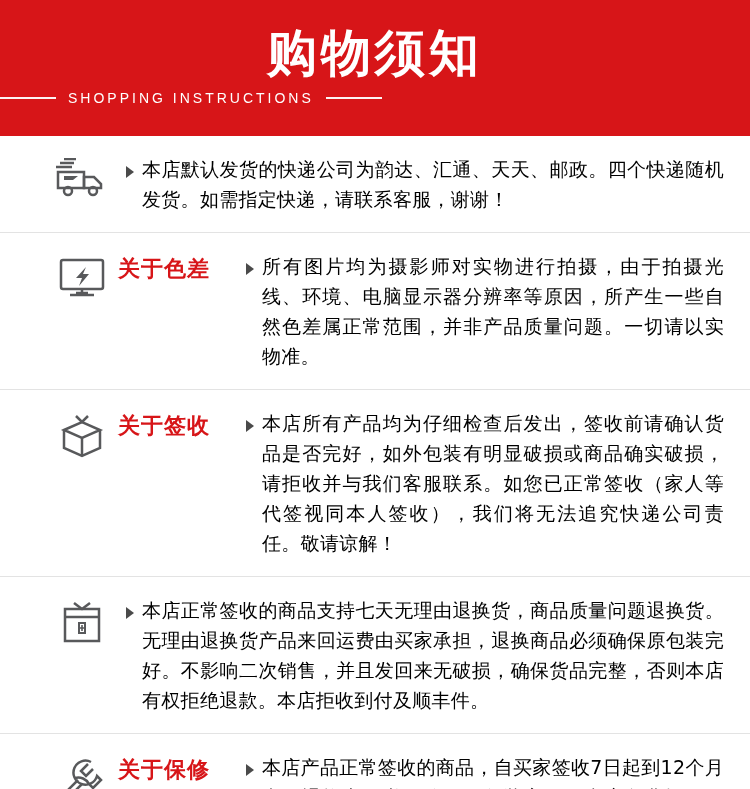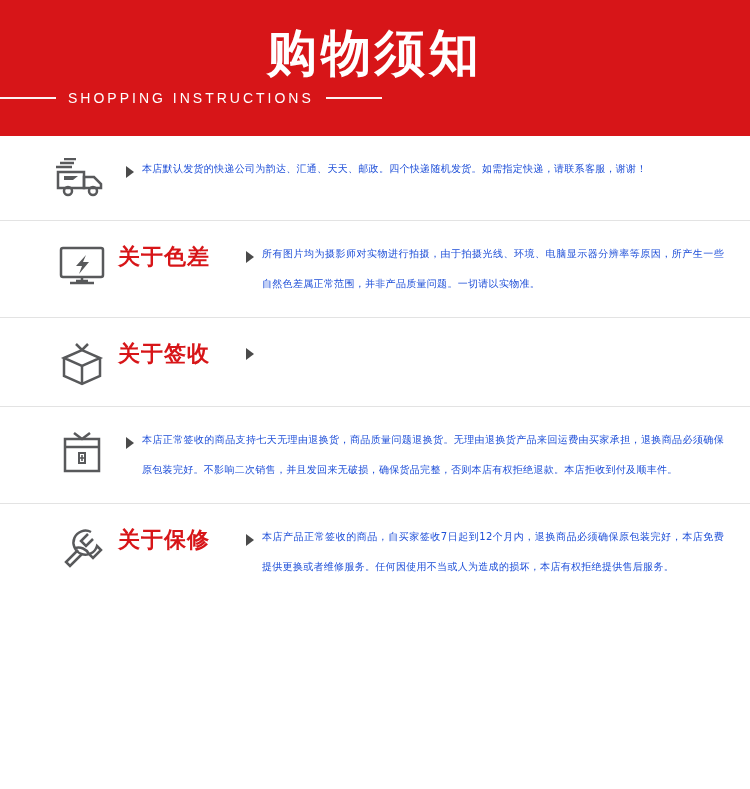--- a/index.html
+++ b/index.html
@@ -102,22 +102,22 @@
   }
   .arrow {
     width: 0;
     height: 0;
     border-top: 6px solid transparent;
     border-bottom: 6px solid transparent;
     border-left: 8px solid #4a4a4a;
   }
   .text-cell {
     flex: 1 1 auto;
-    color: #1d4ed8;
-    font-size: 10px;
+    color: #000000;
+    font-size: 19px;
     line-height: 30px;
     letter-spacing: 0.3px;
     text-align: justify;
     font-family: "DejaVu Sans", "Liberation Sans", sans-serif;
   }
   .text-cell p {
     margin: 0;
   }
   svg { display: block; }
 </style>
@@ -180,20 +180,23 @@
           <path d="M8 18 L26 10 L44 18 L26 26 z" fill="none" stroke="#58595b" stroke-width="2.5"></path>
           <path d="M8 18 v18 l18 8 18 -8 V18" fill="none" stroke="#58595b" stroke-width="2.5"></path>
           <path d="M26 26 v18" fill="none" stroke="#58595b" stroke-width="2.5"></path>
           <path d="M20 4 l6 6 6 -6" fill="none" stroke="#58595b" stroke-width="2.5"></path>
         </svg>
       </div>
       <div class="label-cell">关于签收</div>
       <div class="arrow-cell">
           <div class="arrow"></div>
         </div>
+      <div class="text-cell">
+        <p>本店所有产品均为仔细检查后发出，签收前请确认货品是否完好，如外包装有明显破损或商品确实破损，请拒收并与我们客服联系。如您已正常签收（家人等代签视同本人签收），我们将无法追究快递公司责任。敬请谅解！</p>
+      </div>
     </div>
 
     <div class="row">
       <div class="icon-cell">
         <svg width="48" height="50" viewBox="0 0 48 50">
           <rect x="7" y="10" width="34" height="32" fill="none" stroke="#58595b" stroke-width="2.5"></rect>
           <path d="M7 18 h34" stroke="#58595b" stroke-width="2.5" fill="none"></path>
           <path d="M16 4 l8 6 8 -6" fill="none" stroke="#58595b" stroke-width="2.5"></path>
           <path d="M21 24 h6 v10 h-6 z" fill="none" stroke="#58595b" stroke-width="2"></path>
           <path d="M24 26 v6 M22 29 h4" stroke="#58595b" stroke-width="1.6" fill="none"></path>

